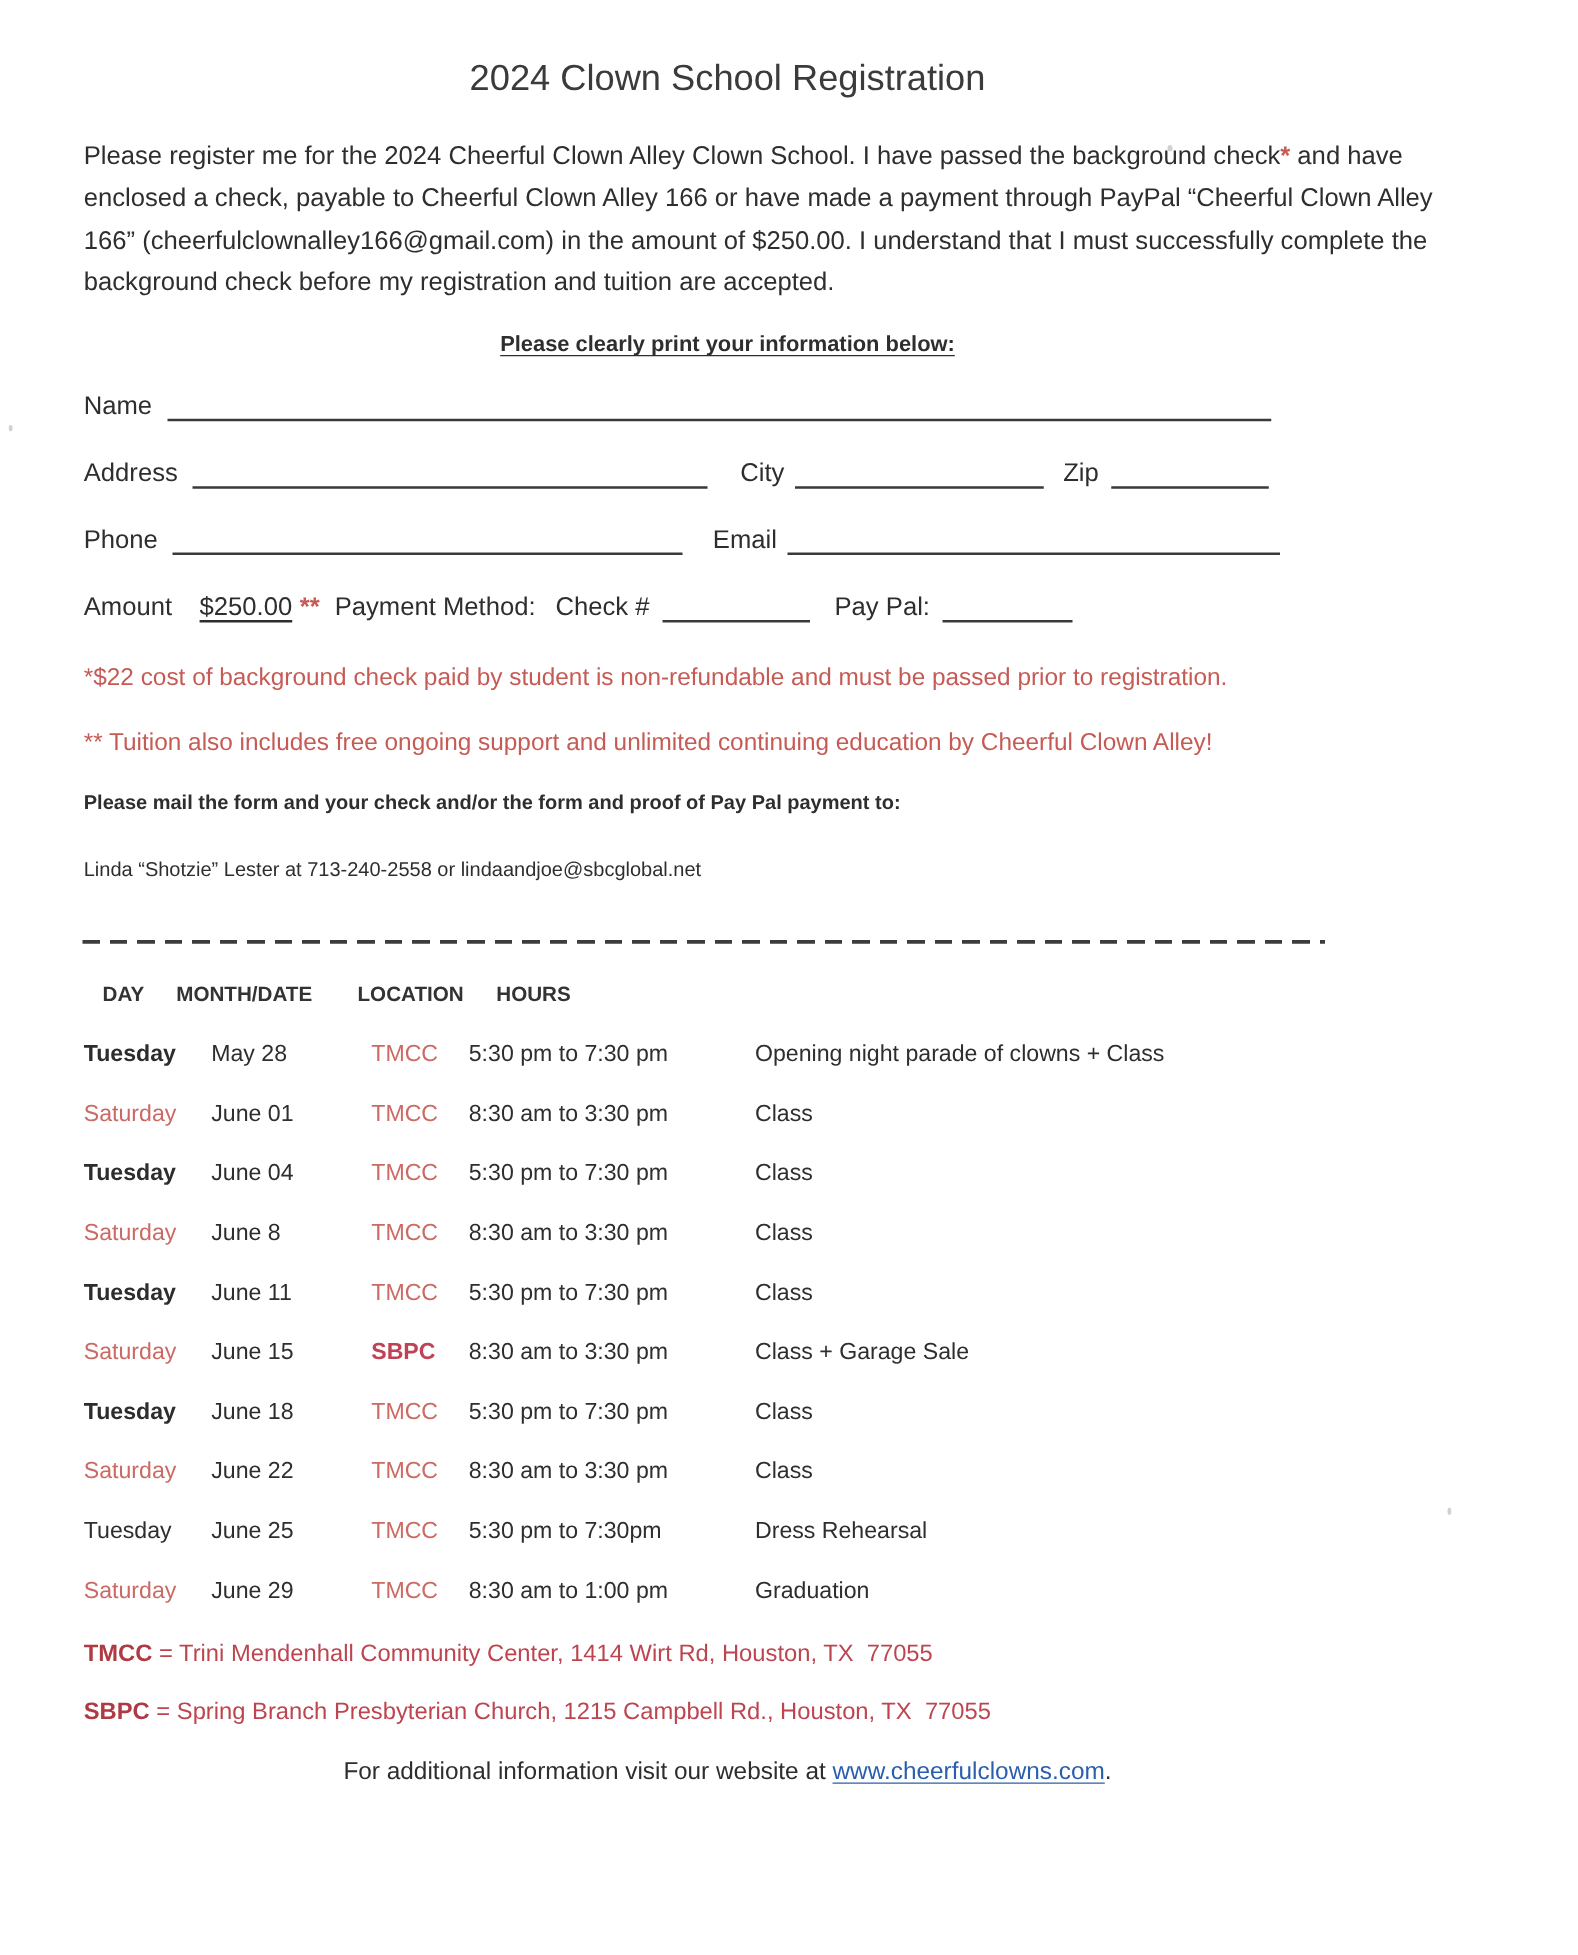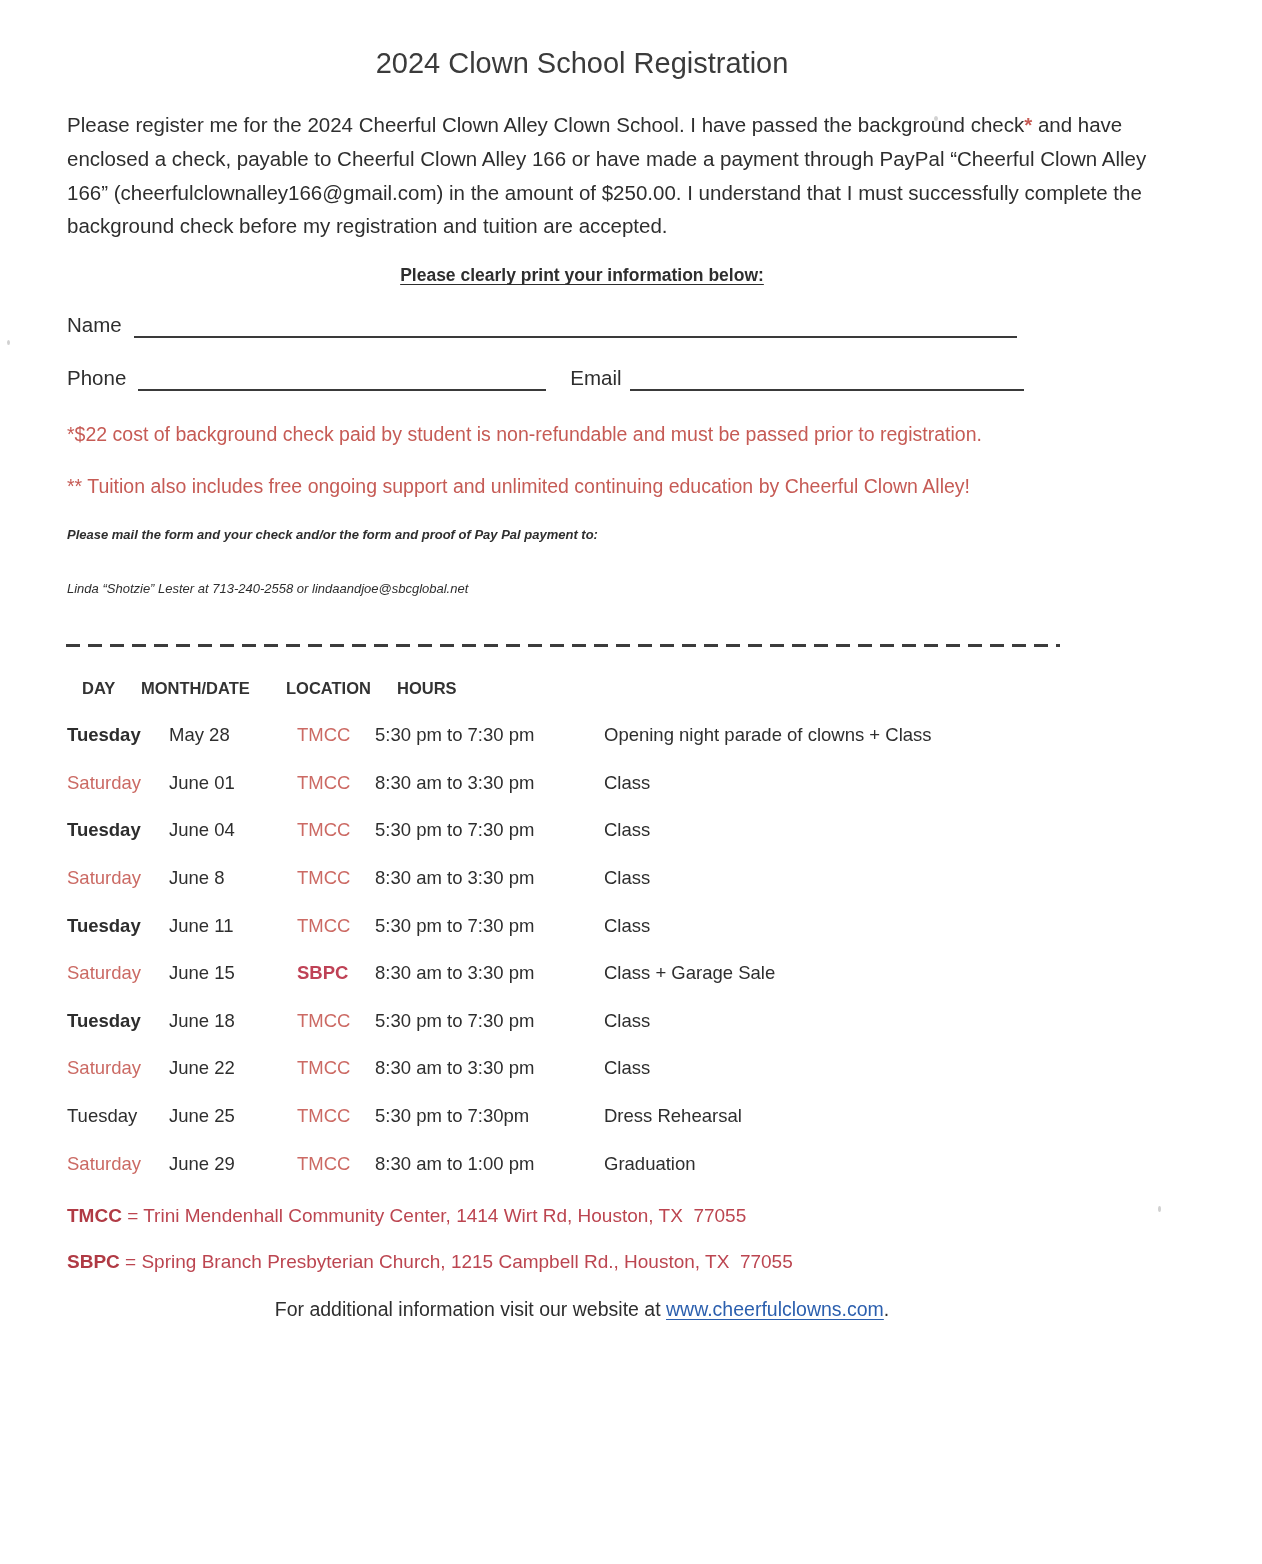--- a/index.html
+++ b/index.html
@@ -77,21 +77,21 @@
   .lbl-payment  { margin-left:12px; }
   .lbl-check    { margin-left:16px; }
   .bl-check     { width:118px; margin-left:10px; }
   .lbl-paypal   { margin-left:20px; }
   .bl-paypal    { width:104px; margin-left:10px; }
 
   .note { font-size:19.5px; line-height:26px; color:#c65b55; }
   .note-1 { margin-top:28px; }
   .note-2 { margin-top:26px; }
 
-  .mail-line { font-size:13px; line-height:27px;font-style:italic; }
+  .mail-line { font-size:16px; line-height:27px; }
   .mail-bold { font-weight:bold; }
   .mail-1 { margin-top:22px; }
   .mail-2 { margin-top:28px; padding-left:7px; }
   .mail-3 { margin-top:27px; }
   .mail-4 { margin-top:27px; }
 
   .dashed-divider {
     margin-top:42px;
     margin-left:-1px;
     width:994px;
@@ -153,25 +153,31 @@
   <div class="title">2024 Clown School Registration</div>
 
   <p class="intro"><span>Please register me for the 2024 Cheerful Clown Alley Clown School. I have passed the background check</span><span class="red-star">*</span><span> and have enclosed a check, payable to Cheerful Clown Alley 166 or have made a payment through PayPal “Cheerful Clown Alley 166” (cheerfulclownalley166@gmail.com) in the amount of $250.00. I understand that I must successfully complete the background check before my registration and tuition are accepted.</span></p>
 
   <div class="print-instruction"><span class="u">Please clearly print your information below:</span></div>
 
   <div class="frow frow-name">
     <span>Name</span><span class="blank bl-name"></span>
   </div>
 
+  <div class="frow frow-address">
+    <span>Address</span><span class="blank bl-address"></span><span class="lbl-city">City</span><span class="blank bl-city"></span><span class="lbl-zip">Zip</span><span class="blank bl-zip"></span>
+  </div>
 
   <div class="frow frow-phone">
     <span>Phone</span><span class="blank bl-phone"></span><span class="lbl-email">Email</span><span class="blank bl-email"></span>
   </div>
 
+  <div class="frow frow-amount">
+    <span>Amount</span><span class="amount-value">$250.00</span><span class="amount-stars">**</span><span class="lbl-payment">Payment Method:</span><span class="lbl-check">Check #</span><span class="blank bl-check"></span><span class="lbl-paypal">Pay Pal:</span><span class="blank bl-paypal"></span>
+  </div>
 
   <p class="note note-1">*$22 cost of background check paid by student is non-refundable and must be passed prior to registration.</p>
   <p class="note note-2">** Tuition also includes free ongoing support and unlimited continuing education by Cheerful Clown Alley!</p>
 
   <p class="mail-line mail-bold mail-1">Please mail the form and your check and/or the form and proof of Pay Pal payment to:</p>
   <p class="mail-line mail-4">Linda “Shotzie” Lester at 713-240-2558 or lindaandjoe@sbcglobal.net</p>
 
   <div class="dashed-divider"></div>
 
   <div class="sched-header">

